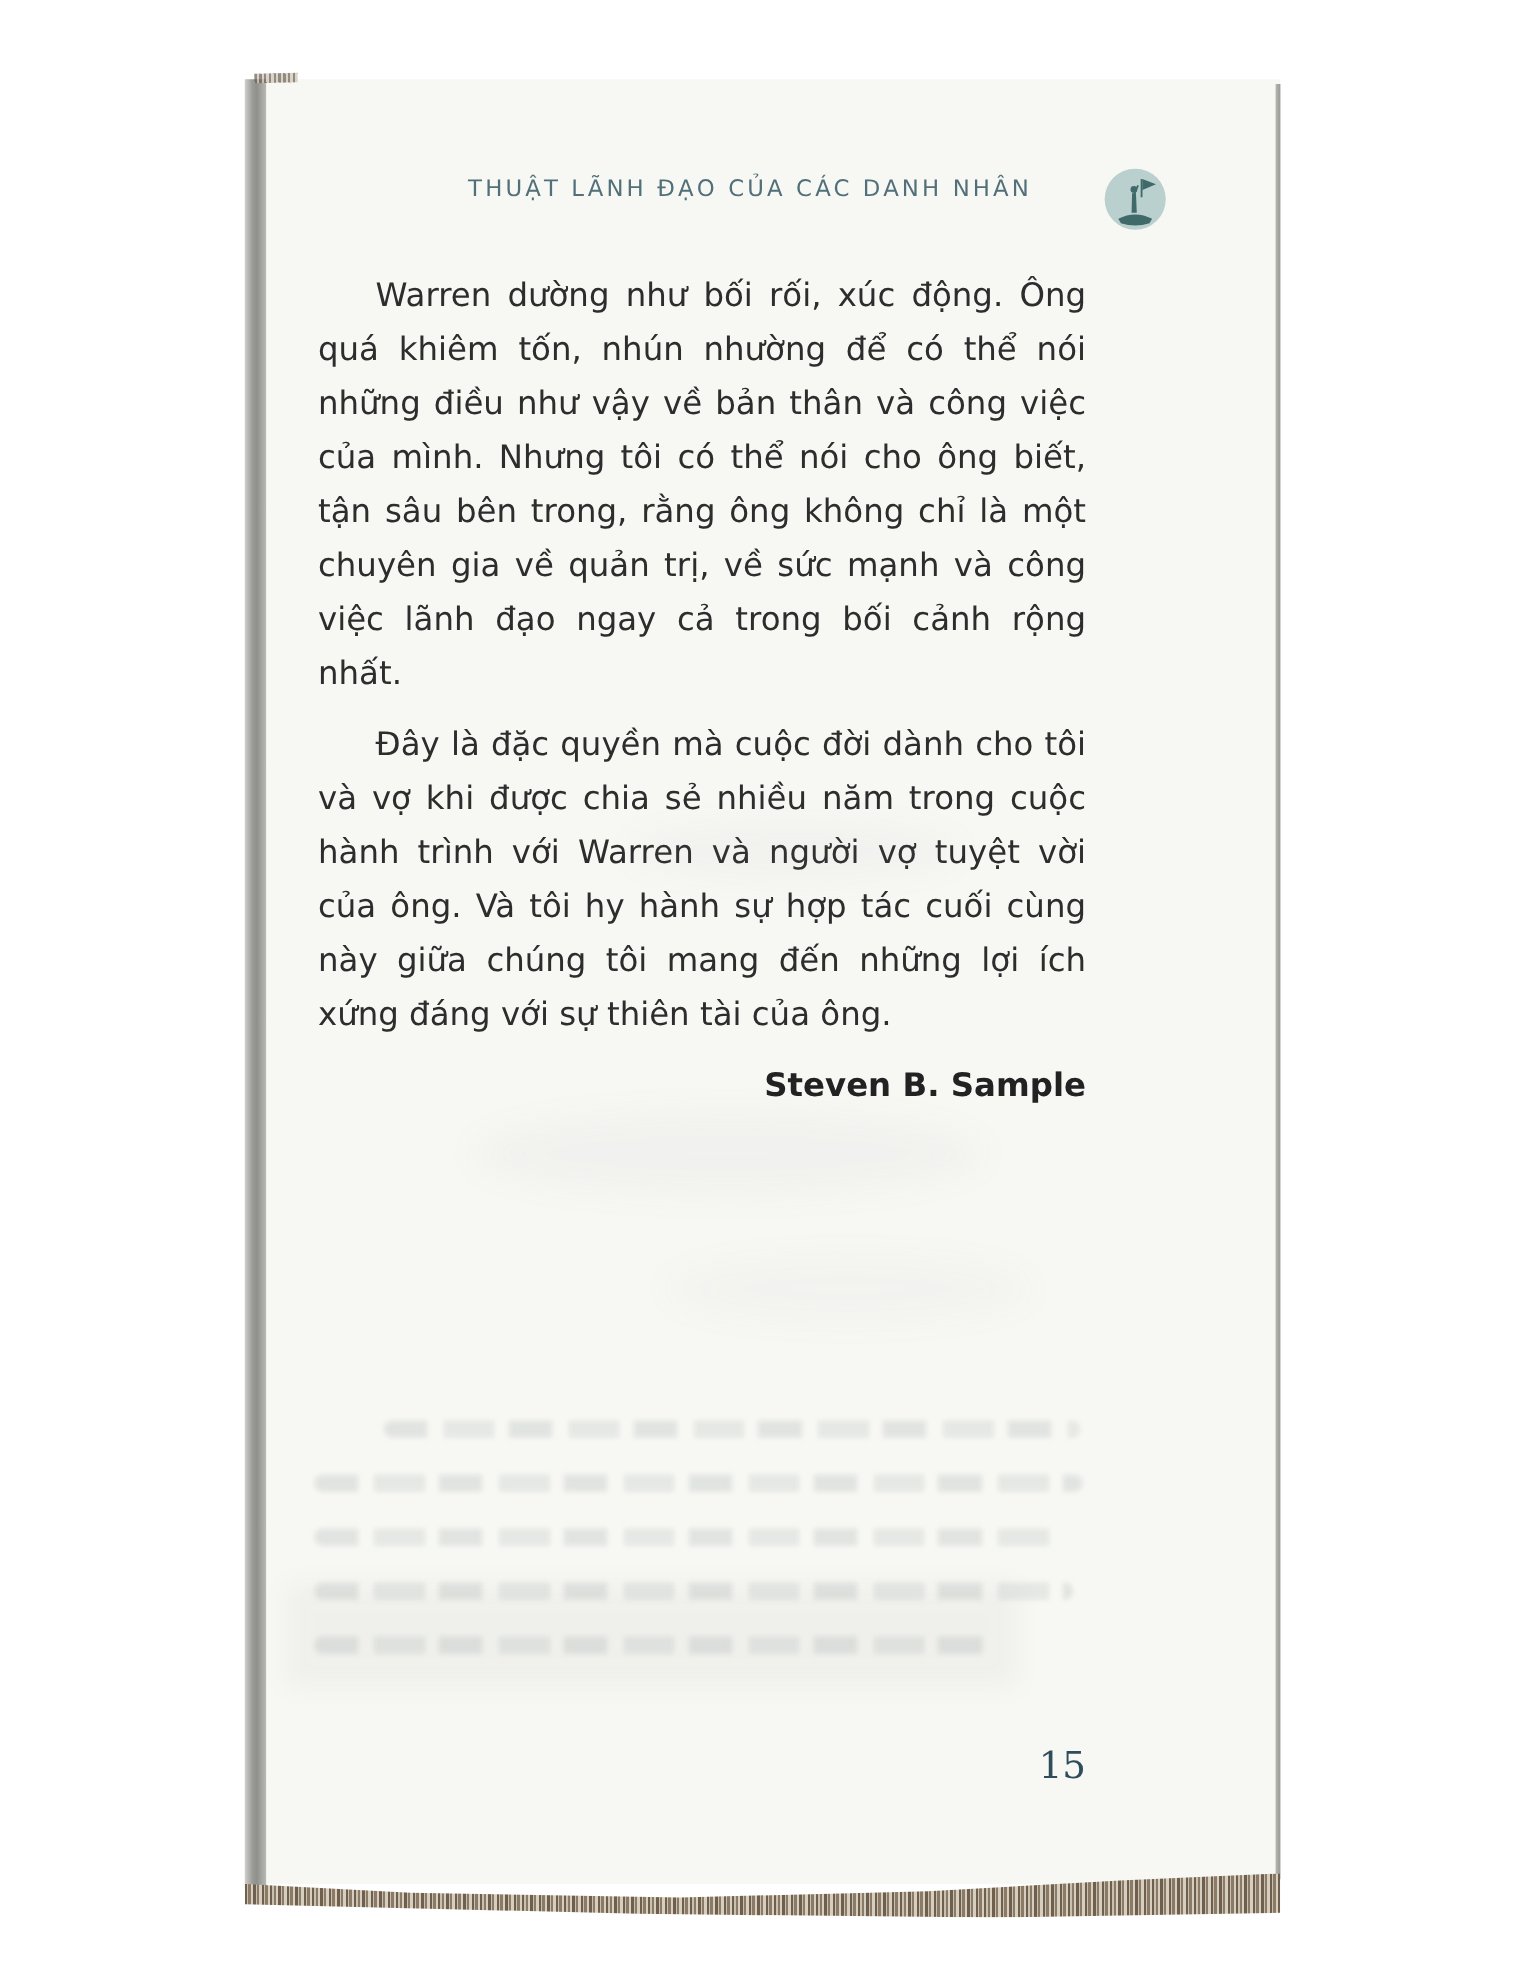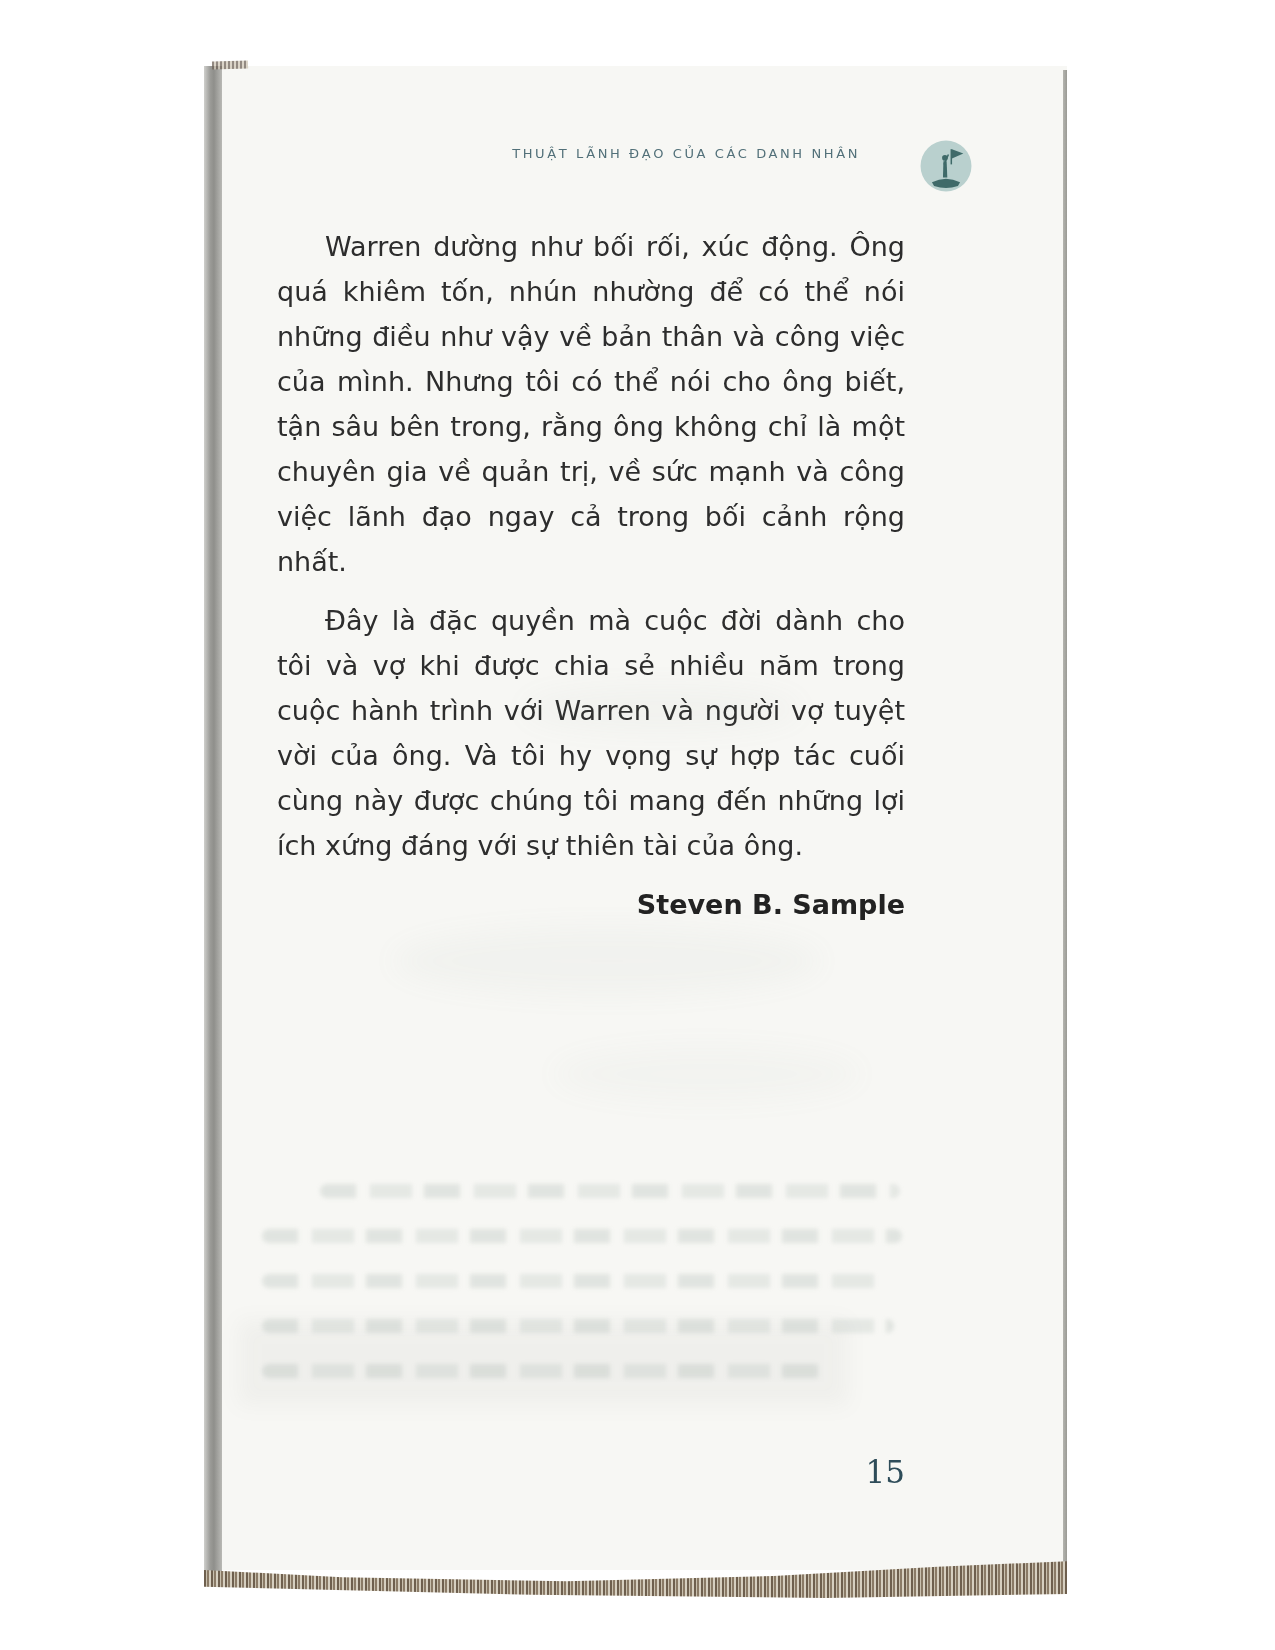--- a/index.html
+++ b/index.html
@@ -29,36 +29,36 @@
     transform:rotate(-1.5deg);opacity:.75;
   }
   .bottom-edge{
     position:absolute;left:204px;top:1558px;width:863px;height:40px;
     background:repeating-linear-gradient(90deg,#6e5f4e 0 2px,#c9c0ae 2px 3px,#8a7a66 3px 5px,#d6cfc0 5px 7px);
     clip-path:polygon(0 30%,16% 48%,42% 58%,66% 45%,85% 22%,100% 8%,100% 90%,72% 100%,38% 92%,0 72%);
   }
   
   .running-header{
     position:absolute;top:80px;right:207px;
-    font-size:13px;letter-spacing:2.6px;color:#527079;
+    font-size:19px;letter-spacing:2.6px;color:#527079;
     white-space:nowrap;
     text-align:center;
   }
   .logo{
     position:absolute;left:698px;top:74px;width:52px;height:52px;
   }
   
   .body-text{
     position:absolute;left:43px;top:158px;width:640px;
     color:#2d2d2d;
   }
   .body-text p{
     font-size:27px;line-height:45px;
     text-align:justify;text-indent:48px;
-    margin:0 0 14px 12px;
+    margin:0 0 14px 0;
   }
   .signature{
     font-size:27px;line-height:45px;font-weight:bold;
     text-align:right;margin-top:0;color:#222;
   }
   
   .blob{position:absolute;border-radius:50%;background:#8a9a90;filter:blur(14px);}
   .blob.b1{left:300px;top:620px;width:280px;height:46px;opacity:.05;}
   .blob.b2{left:170px;top:860px;width:430px;height:70px;opacity:.05;}
   .blob.b3{left:330px;top:980px;width:310px;height:56px;opacity:.04;}
@@ -105,21 +105,21 @@
         <path d="M21.6,19.5 L24.6,19.5 L25.2,34.5 L21.2,34.5 Z"></path>
         <rect x="23.5" y="13" width="1.4" height="10" transform="rotate(24 24.2 18)"></rect>
         <rect x="28.2" y="8.5" width="1.4" height="14"></rect>
         <path d="M29.5,8.5 L40,12.5 L29.5,17 Z"></path>
       </g>
     </svg>
   </div>
 
   <div class="body-text">
     <p>Warren dường như bối rối, xúc động. Ông quá khiêm tốn, nhún nhường để có thể nói những điều như vậy về bản thân và công việc của mình. Nhưng tôi có thể nói cho ông biết, tận sâu bên trong, rằng ông không chỉ là một chuyên gia về quản trị, về sức mạnh và công việc lãnh đạo ngay cả trong bối cảnh rộng nhất.</p>
-    <p>Đây là đặc quyền mà cuộc đời dành cho tôi và vợ khi được chia sẻ nhiều năm trong cuộc hành trình với Warren và người vợ tuyệt vời của ông. Và tôi hy vọng sự hợp tác cuối cùng này được chúng tôi mang đến những lợi ích xứng đáng với sự thiên tài của ông.</p>
+    <p>Đây là đặc quyền mà cuộc đời dành cho tôi và vợ khi được chia sẻ nhiều năm trong cuộc hành trình với Warren và người vợ tuyệt vời của ông. Và tôi hy hành sự hợp tác cuối cùng này giữa chúng tôi mang đến những lợi ích xứng đáng với sự thiên tài của ông.</p>
     <div class="signature">Steven B. Sample</div>
   </div>
 
   <div class="blob b1"></div>
   <div class="blob b2"></div>
   <div class="blob b3"></div>
   <div class="shade-band"></div>
 
   <div class="ghost">
     <div class="gline g1"></div>

